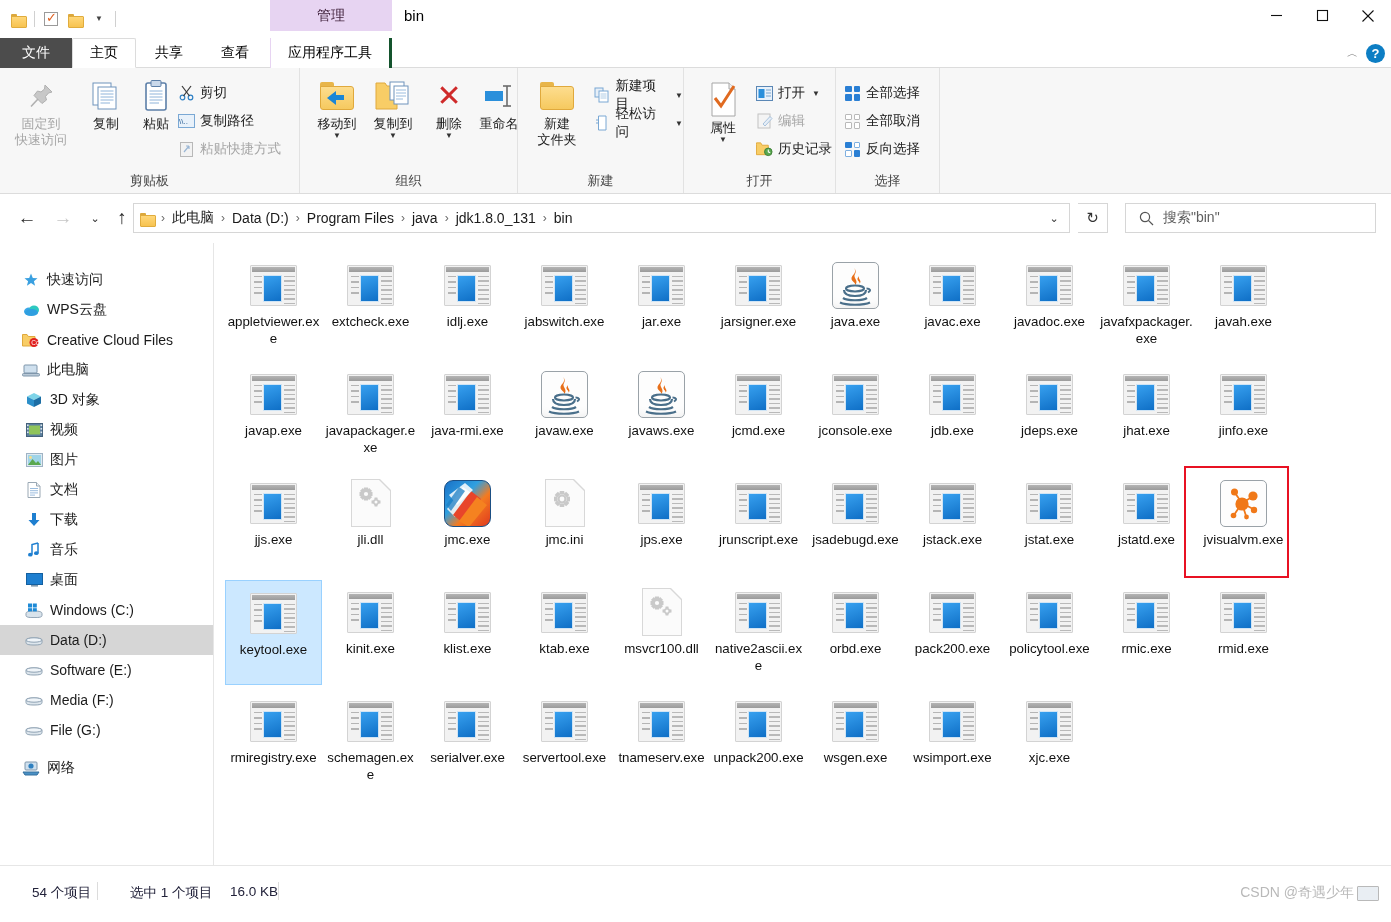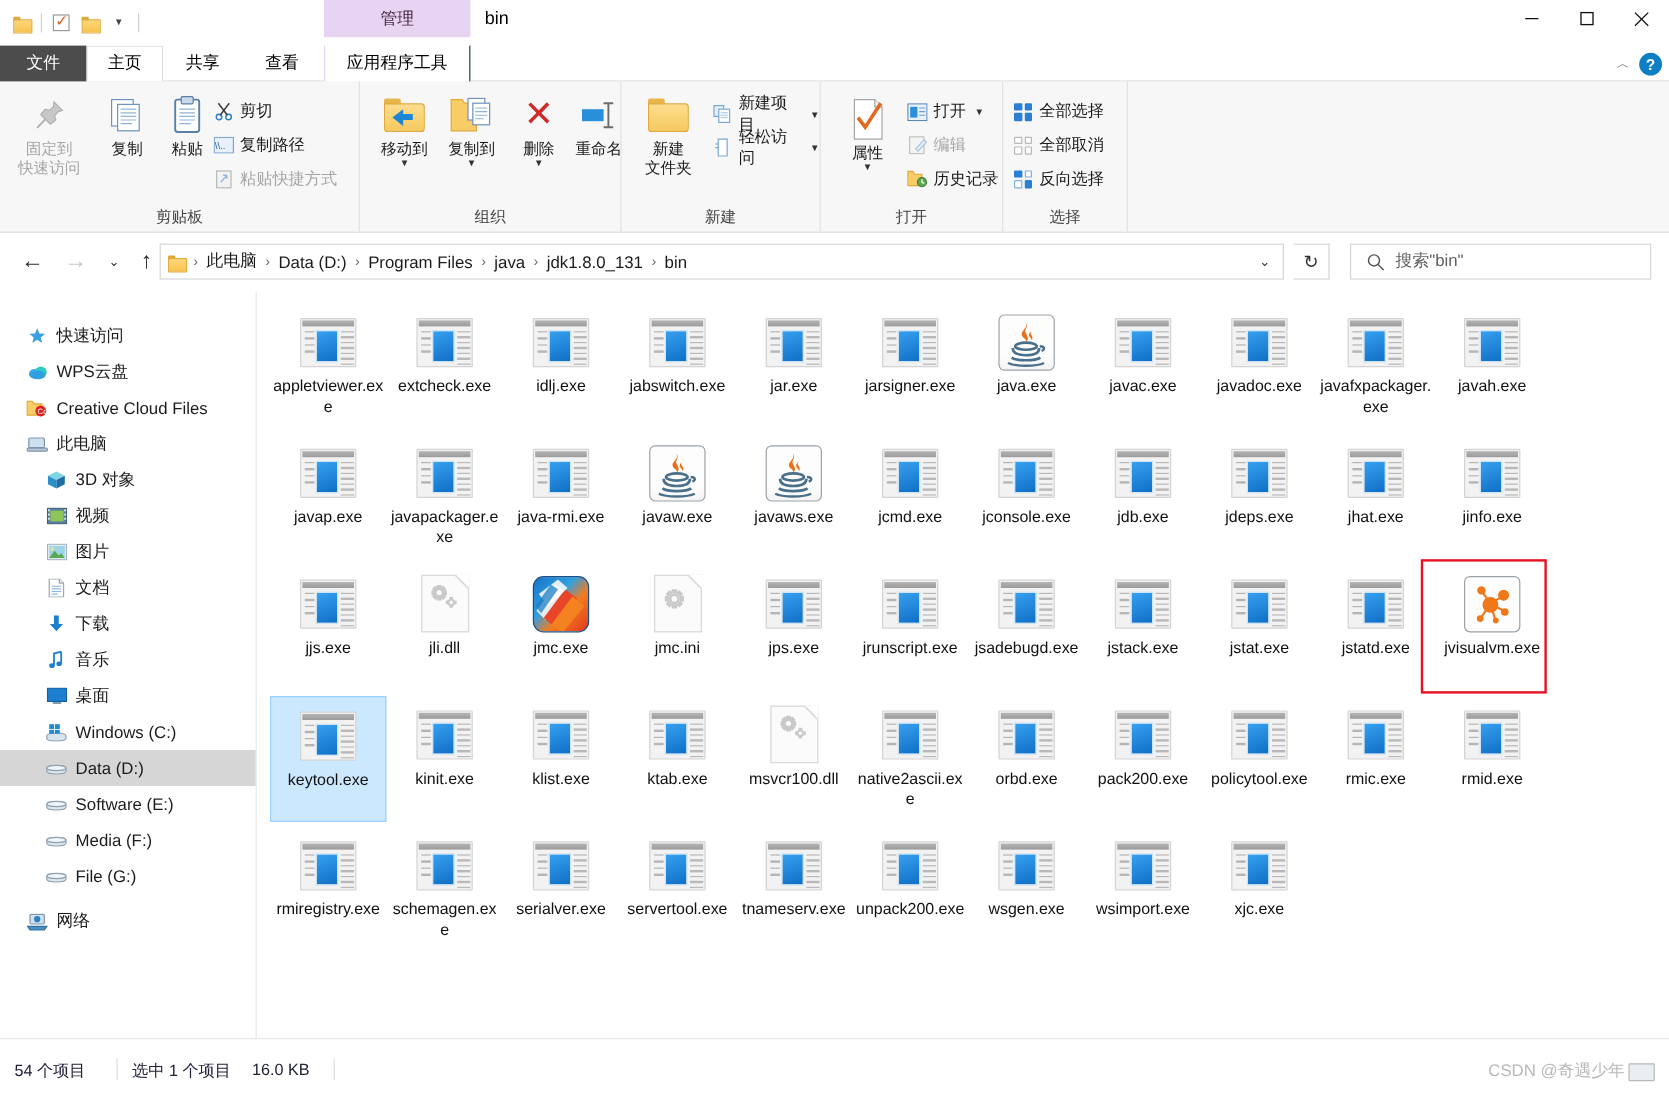--- a/index.html
+++ b/index.html
@@ -76,21 +76,21 @@
   }
   .tab {
     position: absolute; top: 0; height: 30px; font-size: 14px; color: #000;
     display: flex; align-items: center; justify-content: center;
   }
   .tab.sel {
     background: #fff; border: 1px solid #dcdcdc; border-bottom: 1px solid #fff;
     border-top-left-radius: 2px; border-top-right-radius: 2px; z-index: 3;
   }
   .tab-ctx {
-    background: #fff; border-left: 1px solid #e7d4f2; border-right: 1px solid #14532d;
+    background: #fff; border-left: 1px solid #e7d4f2; border-right: 3px solid #14532d;
   }
   .help-row {
     position: absolute; right: 6px; top: 38px; height: 30px;
     display: flex; align-items: center; gap: 8px;
   }
   .chev-up { font-size: 11px; color: #777; }
   .help-btn {
     width: 19px; height: 19px; border-radius: 50%; background: #0d7ec4;
     color: #fff; font-size: 13px; font-weight: bold;
     display: flex; align-items: center; justify-content: center;
@@ -197,21 +197,21 @@
     background: #fff;
   }
   .navpane {
     position: absolute; left: 0; top: 0; width: 214px; height: 622px;
     background: #fff; border-right: 1px solid #e6e6e6; padding-top: 22px;
   }
   .nav-item {
     height: 30px; display: flex; align-items: center; font-size: 14px; color: #1b1b1b;
     padding-left: 22px; gap: 7px; white-space: nowrap;
   }
-  .nav-item.indent { padding-left: 38px; }
+  .nav-item.indent { padding-left: 25px; }
   .nav-item.sel { background: #d6d6d6; }
   .nav-ic { width: 18px; height: 18px; display: flex; align-items: center; justify-content: center; flex: 0 0 18px; }
 
   .filepane {
     position: absolute; left: 215px; top: 0; width: 1176px; height: 622px;
     padding: 10px 10px 0 10px;
   }
   .grid {
     display: flex; flex-wrap: wrap; align-content: flex-start;
   }
@@ -278,21 +278,21 @@
   
   .annot {
     position: absolute; border: 2px solid #e81123; pointer-events: none;
   }
 
   
   .statusbar {
     position: absolute; left: 0; top: 865px; width: 1391px; height: 57px;
     background: #fff; border-top: 1px solid #e6e6e6;
   }
-  .st-txt { position: absolute; top: 18px; font-size: 13.5px; color: #22223a; }
+  .st-txt { position: absolute; top: 18px; font-size: 13.5px; color: #22223a; margin-left: 20px; }
   .st-sep { position: absolute; top: 16px; width: 1px; height: 18px; background: #dcdcdc; }
   .watermark {
     position: absolute; right: 12px; top: 884px; font-size: 14px; color: #b9b9b9;
     display: flex; align-items: center; gap: 3px;
   }
   .wm-badge {
     width: 22px; height: 15px; border: 1px solid #b9b9b9; background: #e9eef3;
     position: relative; border-radius: 1px;
   }
 </style>

